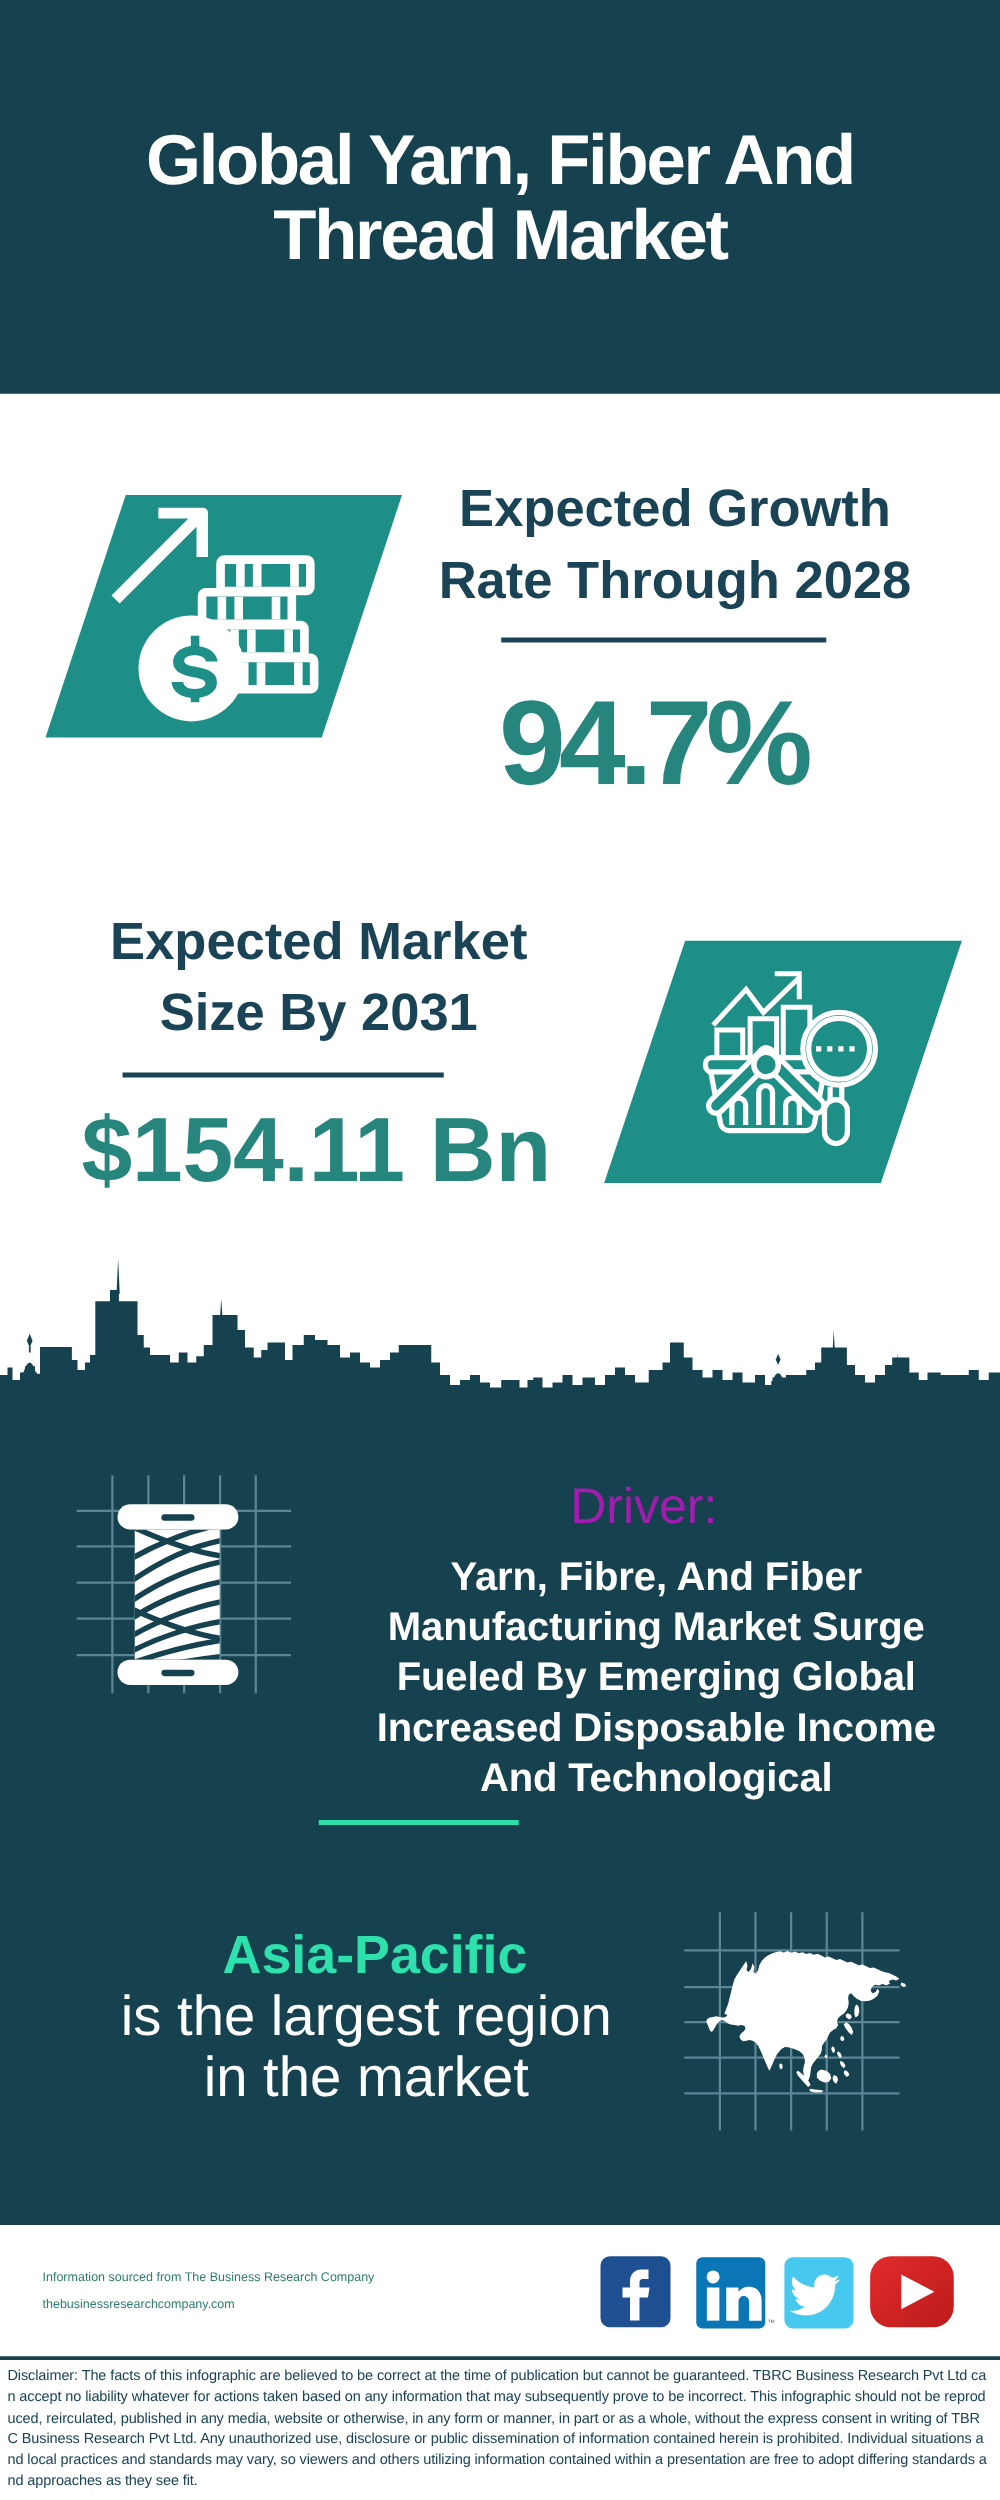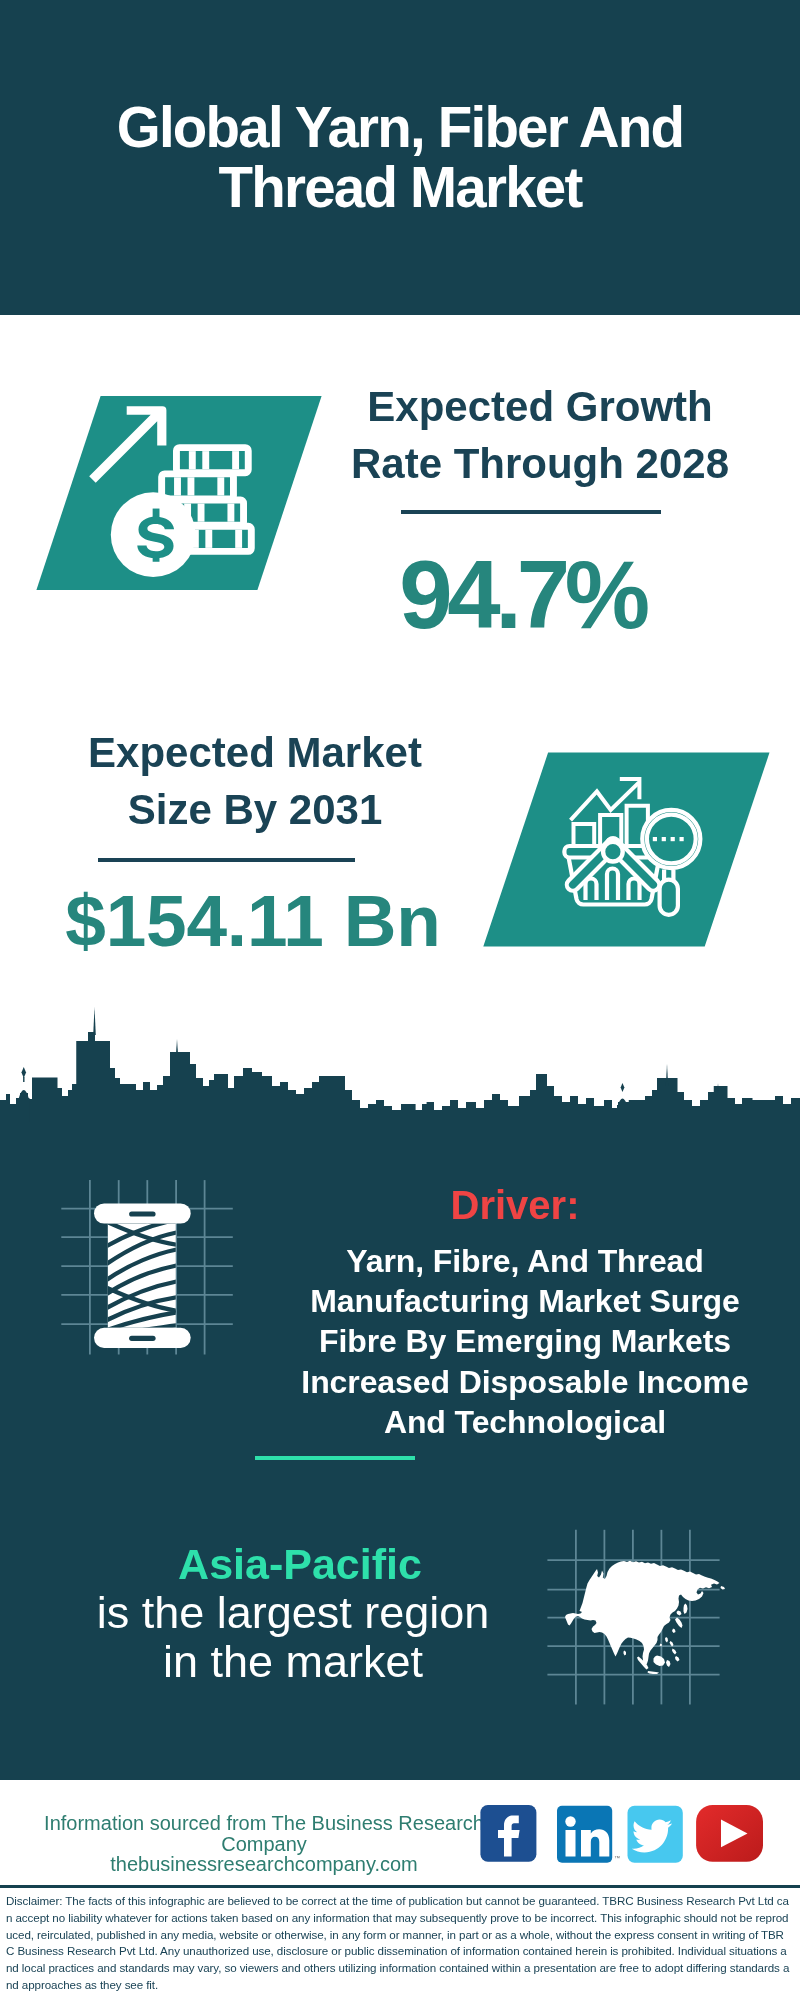--- a/index.html
+++ b/index.html
@@ -12,29 +12,29 @@
   .header{position:absolute;left:0;top:0;width:800px;height:315px;background:#16414f;}
   .header-title{position:absolute;left:0;top:98px;width:800px;text-align:center;color:#fff;
     font-size:56.5px;font-weight:bold;line-height:60px;letter-spacing:-1.8px;}
 
   .stat-label{position:absolute;color:#1a4355;font-weight:bold;font-size:42px;line-height:57px;text-align:center;letter-spacing:0px;}
   .stat-rule{position:absolute;height:4px;background:#1a4355;}
   .stat-value{position:absolute;color:#26867d;font-weight:bold;text-align:center;white-space:nowrap;}
   .v1{font-size:96px;line-height:96px;letter-spacing:-5.3px;}
   .v2{font-size:73px;line-height:73px;letter-spacing:-0.2px;}
 
-  .driver-h{position:absolute;color:#ef4444;font-weight:bold;font-size:40px;line-height:46px;text-align:center;}
+  .driver-h{position:absolute;color:#a21caf;font-weight:normal;font-size:40px;line-height:46px;text-align:center;}
   .driver-t{position:absolute;color:#fff;font-weight:bold;font-size:32px;line-height:40.2px;text-align:center;letter-spacing:-0.1px;}
   .driver-rule{position:absolute;height:4px;background:#2ee0ab;}
 
   .region-h{position:absolute;color:#2ee0ab;font-weight:bold;font-size:43px;line-height:48px;text-align:center;}
   .region-t{position:absolute;color:#fff;font-size:45px;line-height:48.6px;text-align:center;}
 
   
-  .foot-src{position:absolute;color:#2e7d70;font-size:20px;line-height:20.5px;text-align:center;}
+  .foot-src{position:absolute;color:#2e7d70;font-size:10px;line-height:20.5px;}
   .foot-rule{position:absolute;height:3px;background:#16414f;}
   .disclaimer{position:absolute;color:#1a4355;font-size:11.6px;line-height:16.75px;text-align:left;word-break:break-all;letter-spacing:-0.085px;}
 </style>
 </head>
 <body>
 
 <div class="page">
 
   <div class="header">
     <div class="header-title">
@@ -218,23 +218,23 @@
       </g>
       <rect x="39" y="33.4" width="96.7" height="20.2" rx="10.1" fill="#fff"></rect>
       <rect x="74.1" y="41.4" width="26.5" height="5.2" rx="2.6" fill="#16414f"></rect>
       <rect x="39" y="157.7" width="96.7" height="20.2" rx="10.1" fill="#fff"></rect>
       <rect x="74.1" y="165.7" width="26.5" height="5.2" rx="2.6" fill="#16414f"></rect>
     </g>
   </svg>
 
   <div class="driver-h" style="left:315px;top:1182px;width:400px;">Driver:</div>
   <div class="driver-t" style="left:275px;top:1241px;width:500px;">
-      <div>Yarn, Fibre, And Thread</div>
+      <div>Yarn, Fibre, And Fiber</div>
       <div>Manufacturing Market Surge</div>
-      <div>Fibre By Emerging Markets</div>
+      <div>Fueled By Emerging Global</div>
       <div>Increased Disposable Income</div>
       <div>And Technological</div>
     </div>
   <div class="driver-rule" style="left:255px;top:1456px;width:160px;"></div>
 
   <div class="region-h" style="left:100px;top:1540px;width:400px;">Asia-Pacific</div>
   <div class="region-t" style="left:93px;top:1589px;width:400px;">
     <div>is the largest region</div>
     <div>in the market</div>
   </div>

